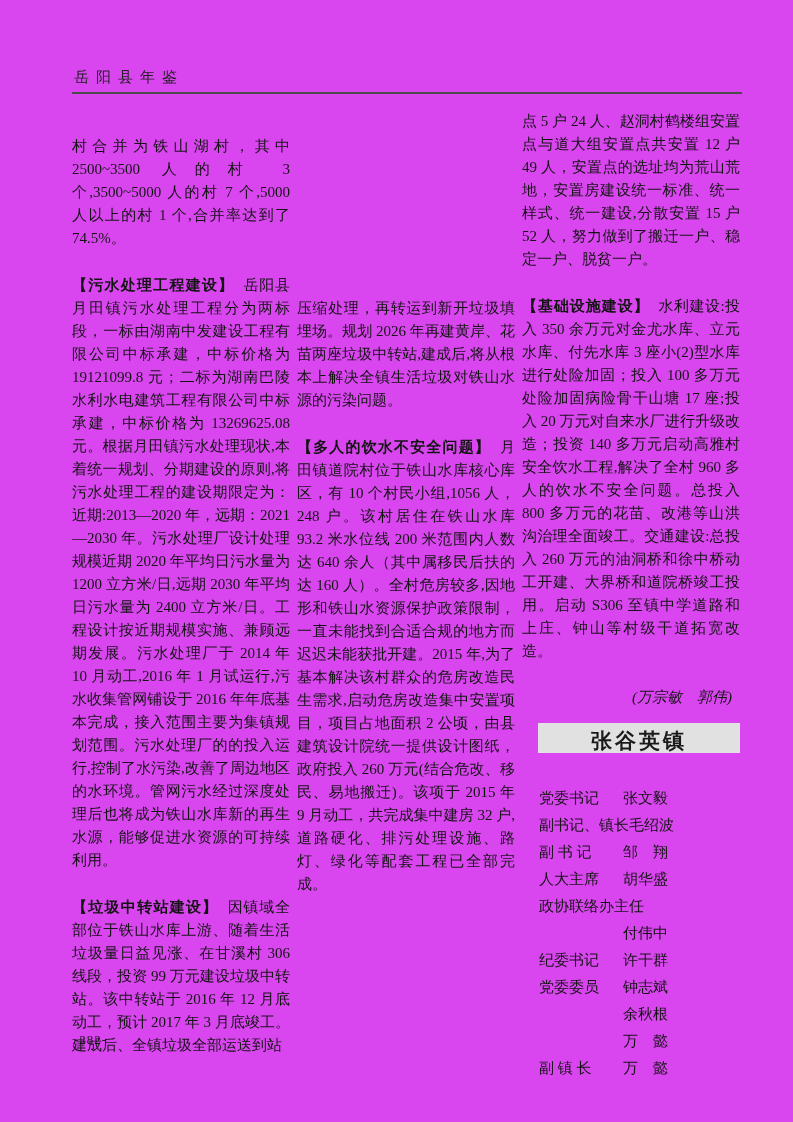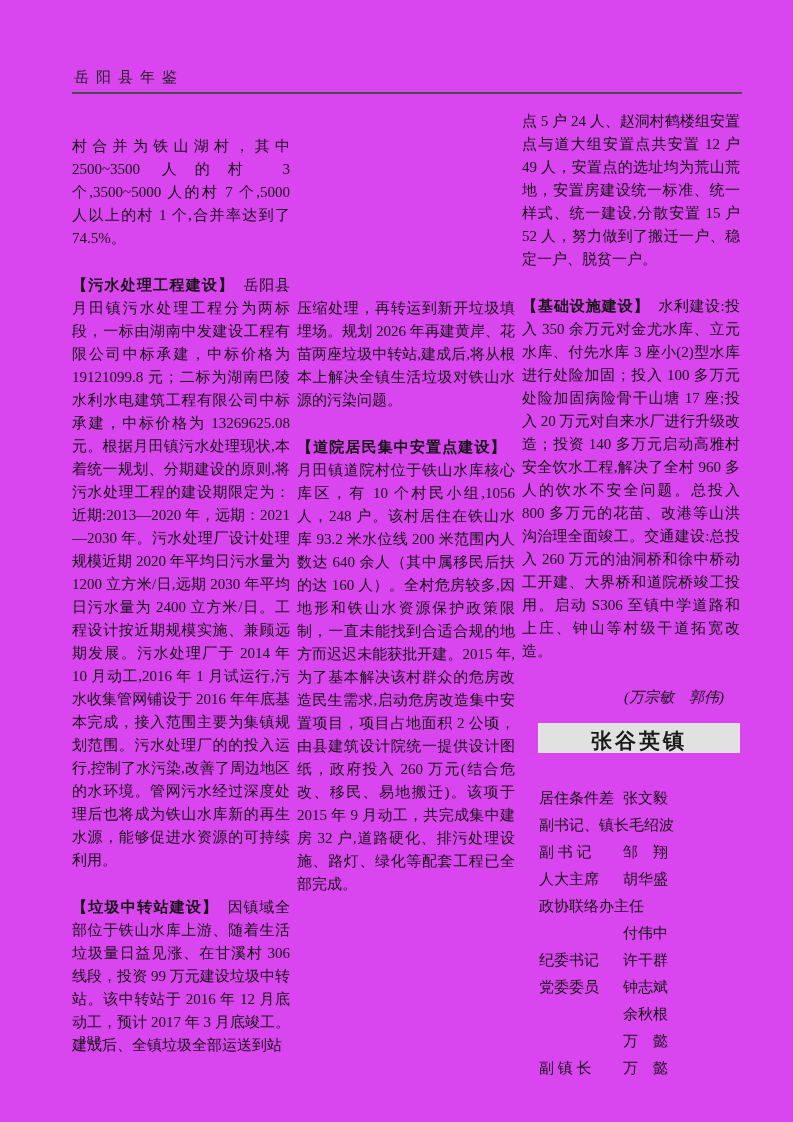--- a/index.html
+++ b/index.html
@@ -34,21 +34,21 @@
   .entry-title{
     font-family:"Liberation Sans","DejaVu Sans",sans-serif;
     font-weight:bold;
     padding-right:9px;
     letter-spacing:.5px;
     margin-top:45px;
   }
   .attribution{
     text-align:right;
     font-style:italic;
-    margin:0 16px 14px 0;
+    margin:0 8px 14px 0;
   }
   .section-box{
     margin:14px 0 0 16px;
     width:202px;
     background:#e1e1e1;
     text-align:center;
     font-weight:bold;
     font-size:21px;
     letter-spacing:3px;
     padding:7px 0 0 0;
@@ -74,33 +74,33 @@
   <div class="columns">
 
     <div class="col">
       <p class="para"><span>村合并为铁山湖村，其中 2500~3500 人的村 3 个,3500~5000 人的村 7 个,5000 人以上的村 1 个,合并率达到了 74.5%。</span></p>
       <p class="para"><b class="entry-title">【污水处理工程建设】</b><span>岳阳县月田镇污水处理工程分为两标段，一标由湖南中发建设工程有限公司中标承建，中标价格为 19121099.8 元；二标为湖南巴陵水利水电建筑工程有限公司中标承建，中标价格为 13269625.08 元。根据月田镇污水处理现状,本着统一规划、分期建设的原则,将污水处理工程的建设期限定为：近期:2013—2020 年，远期：2021—2030 年。污水处理厂设计处理规模近期 2020 年平均日污水量为 1200 立方米/日,远期 2030 年平均日污水量为 2400 立方米/日。工程设计按近期规模实施、兼顾远期发展。污水处理厂于 2014 年 10 月动工,2016 年 1 月试运行,污水收集管网铺设于 2016 年年底基本完成，接入范围主要为集镇规划范围。污水处理厂的的投入运行,控制了水污染,改善了周边地区的水环境。管网污水经过深度处理后也将成为铁山水库新的再生水源，能够促进水资源的可持续利用。</span></p>
       <p class="para"><b class="entry-title">【垃圾中转站建设】</b><span>因镇域全部位于铁山水库上游、随着生活垃圾量日益见涨、在甘溪村 306 线段，投资 99 万元建设垃圾中转站。该中转站于 2016 年 12 月底动工，预计 2017 年 3 月底竣工。建成后、全镇垃圾全部运送到站</span></p>
     </div>
 
     <div class="col">
       <p class="para"><span>压缩处理，再转运到新开垃圾填埋场。规划 2026 年再建黄岸、花苗两座垃圾中转站,建成后,将从根本上解决全镇生活垃圾对铁山水源的污染问题。</span></p>
-      <p class="para"><b class="entry-title">【道院居民集中安置点建设】</b><span>月田镇道院村位于铁山水库核心库区，有 10 个村民小组,1056 人，248 户。该村居住在铁山水库 93.2 米水位线 200 米范围内人数达 640 余人（其中属移民后扶的达 160 人）。全村危房较多,因地形和铁山水资源保护政策限制，一直未能找到合适合规的地方而迟迟未能获批开建。2015 年,为了基本解决该村群众的危房改造民生需求,启动危房改造集中安置项目，项目占地面积 2 公顷，由县建筑设计院统一提供设计图纸，政府投入 260 万元(结合危改、移民、易地搬迁)。该项于 2015 年 9 月动工，共完成集中建房 32 户,道路硬化、排污处理设施、路灯、绿化等配套工程已全部完成。</span></p>
+      <p class="para"><b class="entry-title">【多人的饮水不安全问题】</b><span>月田镇道院村位于铁山水库核心库区，有 10 个村民小组,1056 人，248 户。该村居住在铁山水库 93.2 米水位线 200 米范围内人数达 640 余人（其中属移民后扶的达 160 人）。全村危房较多,因地形和铁山水资源保护政策限制，一直未能找到合适合规的地方而迟迟未能获批开建。2015 年,为了基本解决该村群众的危房改造民生需求,启动危房改造集中安置项目，项目占地面积 2 公顷，由县建筑设计院统一提供设计图纸，政府投入 260 万元(结合危改、移民、易地搬迁)。该项于 2015 年 9 月动工，共完成集中建房 32 户,道路硬化、排污处理设施、路灯、绿化等配套工程已全部完成。</span></p>
     </div>
 
     <div class="col">
       <p class="para"><span>点 5 户 24 人、赵洞村鹤楼组安置点与道大组安置点共安置 12 户 49 人，安置点的选址均为荒山荒地，安置房建设统一标准、统一样式、统一建设,分散安置 15 户 52 人，努力做到了搬迁一户、稳定一户、脱贫一户。</span></p>
       <p class="para"><b class="entry-title">【基础设施建设】</b><span>水利建设:投入 350 余万元对金尤水库、立元水库、付先水库 3 座小(2)型水库进行处险加固；投入 100 多万元处险加固病险骨干山塘 17 座;投入 20 万元对自来水厂进行升级改造；投资 140 多万元启动高雅村安全饮水工程,解决了全村 960 多人的饮水不安全问题。总投入 800 多万元的花苗、改港等山洪沟治理全面竣工。交通建设:总投入 260 万元的油洞桥和徐中桥动工开建、大界桥和道院桥竣工投用。启动 S306 至镇中学道路和上庄、钟山等村级干道拓宽改造。</span></p>
       <p class="para attribution">(万宗敏　郭伟)</p>
 
       <div class="section-box">张谷英镇</div>
 
       <div class="roster">
         <div class="roster-row">
-            <span class="roster-label">居住条件差</span>
+            <span class="roster-label">党委书记</span>
             <span class="roster-name">张文毅</span>
           </div>
         <div class="roster-row">
             <span class="roster-label">副书记、镇长</span>
             <span class="roster-name">毛绍波</span>
           </div>
         <div class="roster-row">
             <span class="roster-label">副 书 记</span>
             <span class="roster-name">邹　翔</span>
           </div>

